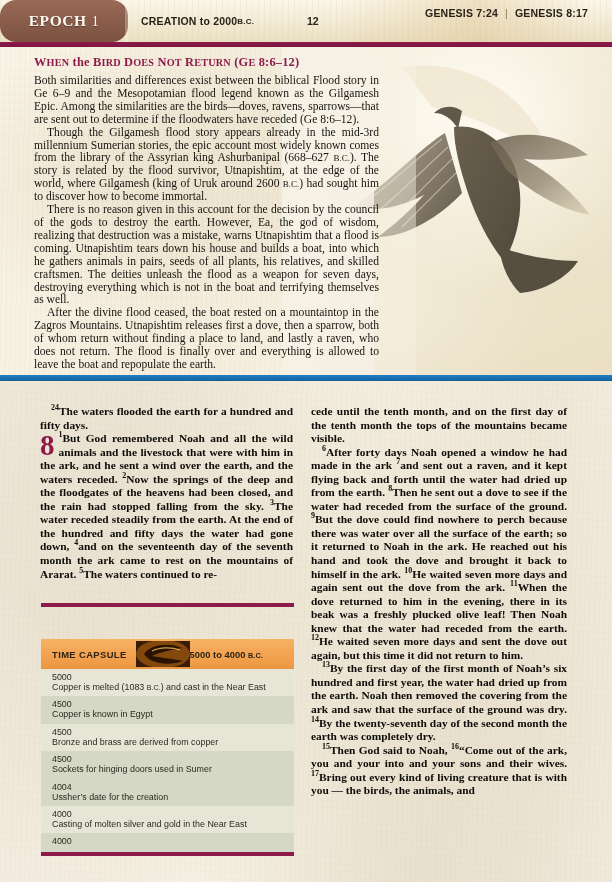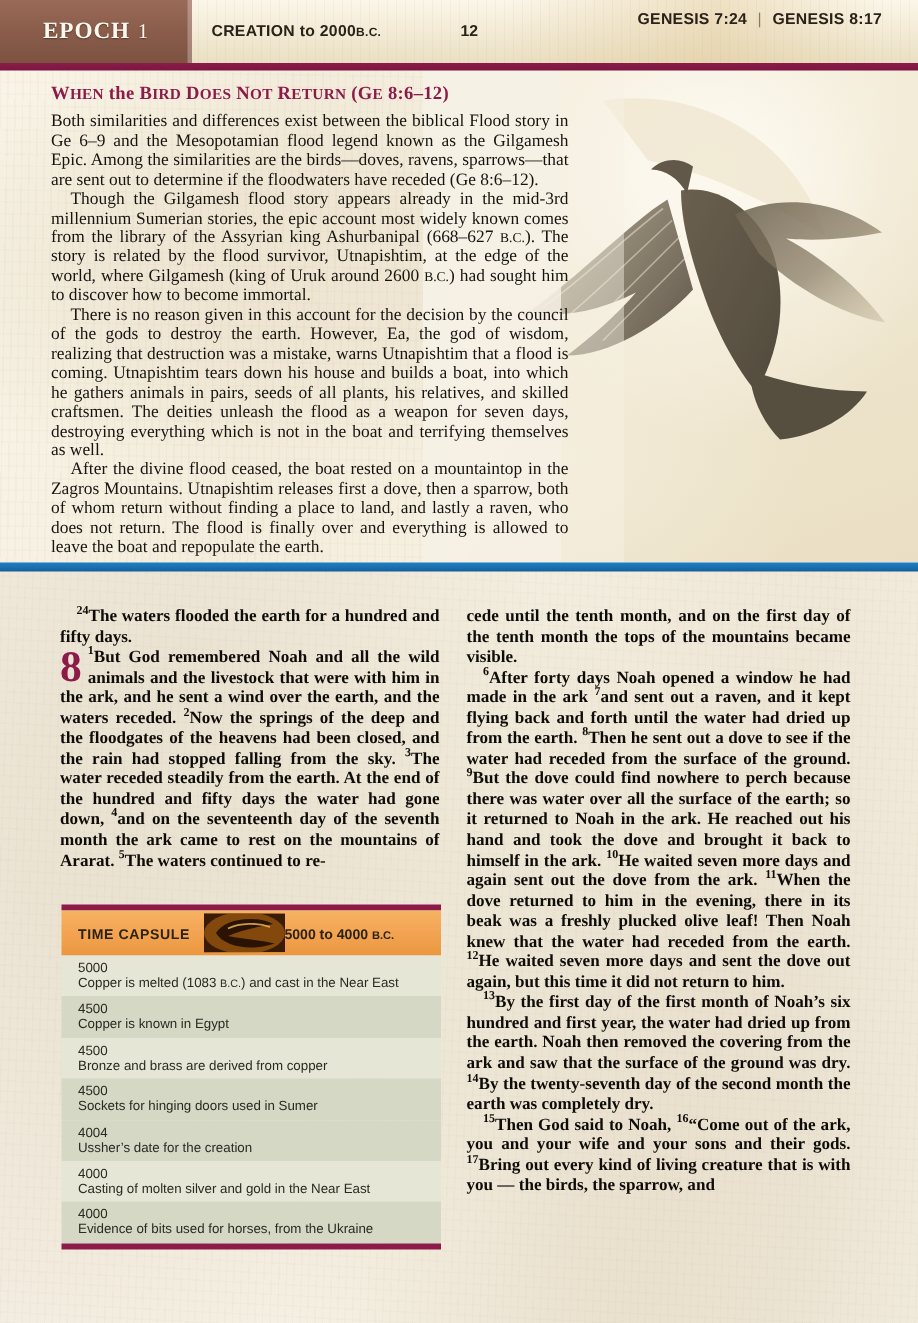--- a/index.html
+++ b/index.html
@@ -37,21 +37,21 @@
   }
   .header-strip:after{
     content:""; position:absolute; inset:0;
     background:
       repeating-linear-gradient(90deg, rgba(190,172,130,.10) 0 1px, rgba(255,255,255,0) 1px 6px),
       linear-gradient(90deg, rgba(255,255,255,0) 55%, rgba(223,199,150,.45) 78%, rgba(255,255,255,0) 96%);
   }
   .epoch-tab{
     position:absolute; left:0; top:0; width:128px; height:42px;
     background:linear-gradient(180deg,#9a6a58 0%,#8d5f4d 40%,#7c5241 100%);
-    display:flex; align-items:center; justify-content:center;
+    display:flex; align-items:center; justify-content:center;border-radius:16px;
   }
   .epoch-tab:after{
     content:""; position:absolute; right:0; top:0; bottom:0; width:3px;
     background:rgba(255,255,255,.28);
   }
   .epoch-label{
     font-family:"Liberation Serif", serif;
     color:#fdf8ef; font-size:15.5px; letter-spacing:.6px;
     font-weight:bold; text-shadow:0 1px 1px rgba(0,0,0,.38);
     white-space:nowrap;
@@ -178,20 +178,21 @@
   }
   .capsule-toprule{
     height:4px; background:#8d1b4a; width:100%;
   }
   .capsule-bottomrule{
     height:4px; background:#8d1b4a; width:100%;
   }
   .capsule-head{
     display:flex; align-items:center; height:30px;
     background:linear-gradient(180deg,#f7b263 0%,#f2a250 55%,#eb9740 100%);
+    margin-top:32px;
   }
   .capsule-title{
     font-size:9.4px; font-weight:bold; color:#2d2313;
     letter-spacing:.4px; padding-left:11px; white-space:nowrap;
   }
   .capsule-thumb{
     width:54px; height:26px; margin-left:9px;
     position:relative; overflow:hidden;
     background:linear-gradient(160deg,#2a1405 0%,#7a3c0d 40%,#d98a1e 70%,#f0bd4a 100%);
   }
@@ -311,21 +312,21 @@
 
 <div class="bible">
   <div class="col left" id="col-left">
       <p class="ind"><span class="vn">24</span><span>The waters flooded the earth for a hundred and fifty days.</span></p>
       <p class="dropcap-block"><span class="dropcap">8</span><span class="vn">1</span><span>But God remembered Noah and all the wild animals and the livestock that were with him in the ark, and he sent a wind over the earth, and the waters receded. </span> <span class="vn">2</span><span>Now the springs of the deep and the floodgates of the heavens had been closed, and the rain had stopped falling from the sky. </span> <span class="vn">3</span><span>The water receded steadily from the earth. At the end of the hundred and fifty days the water had gone down, </span> <span class="vn">4</span><span>and on the seventeenth day of the seventh month the ark came to rest on the mountains of Ararat. </span> <span class="vn">5</span><span>The waters continued to re-</span></p>
     </div>
   <div class="col right" id="col-right">
       <p><span>cede until the tenth month, and on the first day of the tenth month the tops of the mountains became visible.</span></p>
       <p class="ind"><span class="vn">6</span><span>After forty days Noah opened a window he had made in the ark </span> <span class="vn">7</span><span>and sent out a raven, and it kept flying back and forth until the water had dried up from the earth. </span> <span class="vn">8</span><span>Then he sent out a dove to see if the water had receded from the surface of the ground. </span> <span class="vn">9</span><span>But the dove could find nowhere to perch because there was water over all the surface of the earth; so it returned to Noah in the ark. He reached out his hand and took the dove and brought it back to himself in the ark. </span> <span class="vn">10</span><span>He waited seven more days and again sent out the dove from the ark. </span> <span class="vn">11</span><span>When the dove returned to him in the evening, there in its beak was a freshly plucked olive leaf! Then Noah knew that the water had receded from the earth. </span> <span class="vn">12</span><span>He waited seven more days and sent the dove out again, but this time it did not return to him.</span></p>
       <p class="ind"><span class="vn">13</span><span>By the first day of the first month of Noah’s six hundred and first year, the water had dried up from the earth. Noah then removed the covering from the ark and saw that the surface of the ground was dry. </span> <span class="vn">14</span><span>By the twenty-seventh day of the second month the earth was completely dry.</span></p>
-      <p class="ind"><span class="vn">15</span><span>Then God said to Noah, </span> <span class="vn">16</span><span>“Come out of the ark, you and your wife and your sons and their gods. </span> <span class="vn">17</span><span>Bring out every kind of living creature that is with you — the birds, the sparrow, and</span></p>
+      <p class="ind"><span class="vn">15</span><span>Then God said to Noah, </span> <span class="vn">16</span><span>“Come out of the ark, you and your into and your sons and their wives. </span> <span class="vn">17</span><span>Bring out every kind of living creature that is with you — the birds, the animals, and</span></p>
     </div>
 </div>
 
 <div class="capsule">
   <div class="capsule-toprule"></div>
   <div class="capsule-head">
     <span class="capsule-title">TIME CAPSULE</span>
     <span class="capsule-thumb">
       <svg viewBox="0 0 54 26" width="54" height="26">
         <rect width="54" height="26" fill="#3a1c06"></rect>
@@ -356,17 +357,16 @@
       <div class="cap-row even">
         <span class="cap-year">4004</span>
         <span class="cap-event">Ussher’s date for the creation</span>
       </div>
       <div class="cap-row odd">
         <span class="cap-year">4000</span>
         <span class="cap-event">Casting of molten silver and gold in the Near East</span>
       </div>
       <div class="cap-row even">
         <span class="cap-year">4000</span>
-        <span class="cap-event">Evidence of bits used for horses, from the Ukraine</span>
       </div>
     </div>
   <div class="capsule-bottomrule"></div>
 </div>
 
 </body></html>

